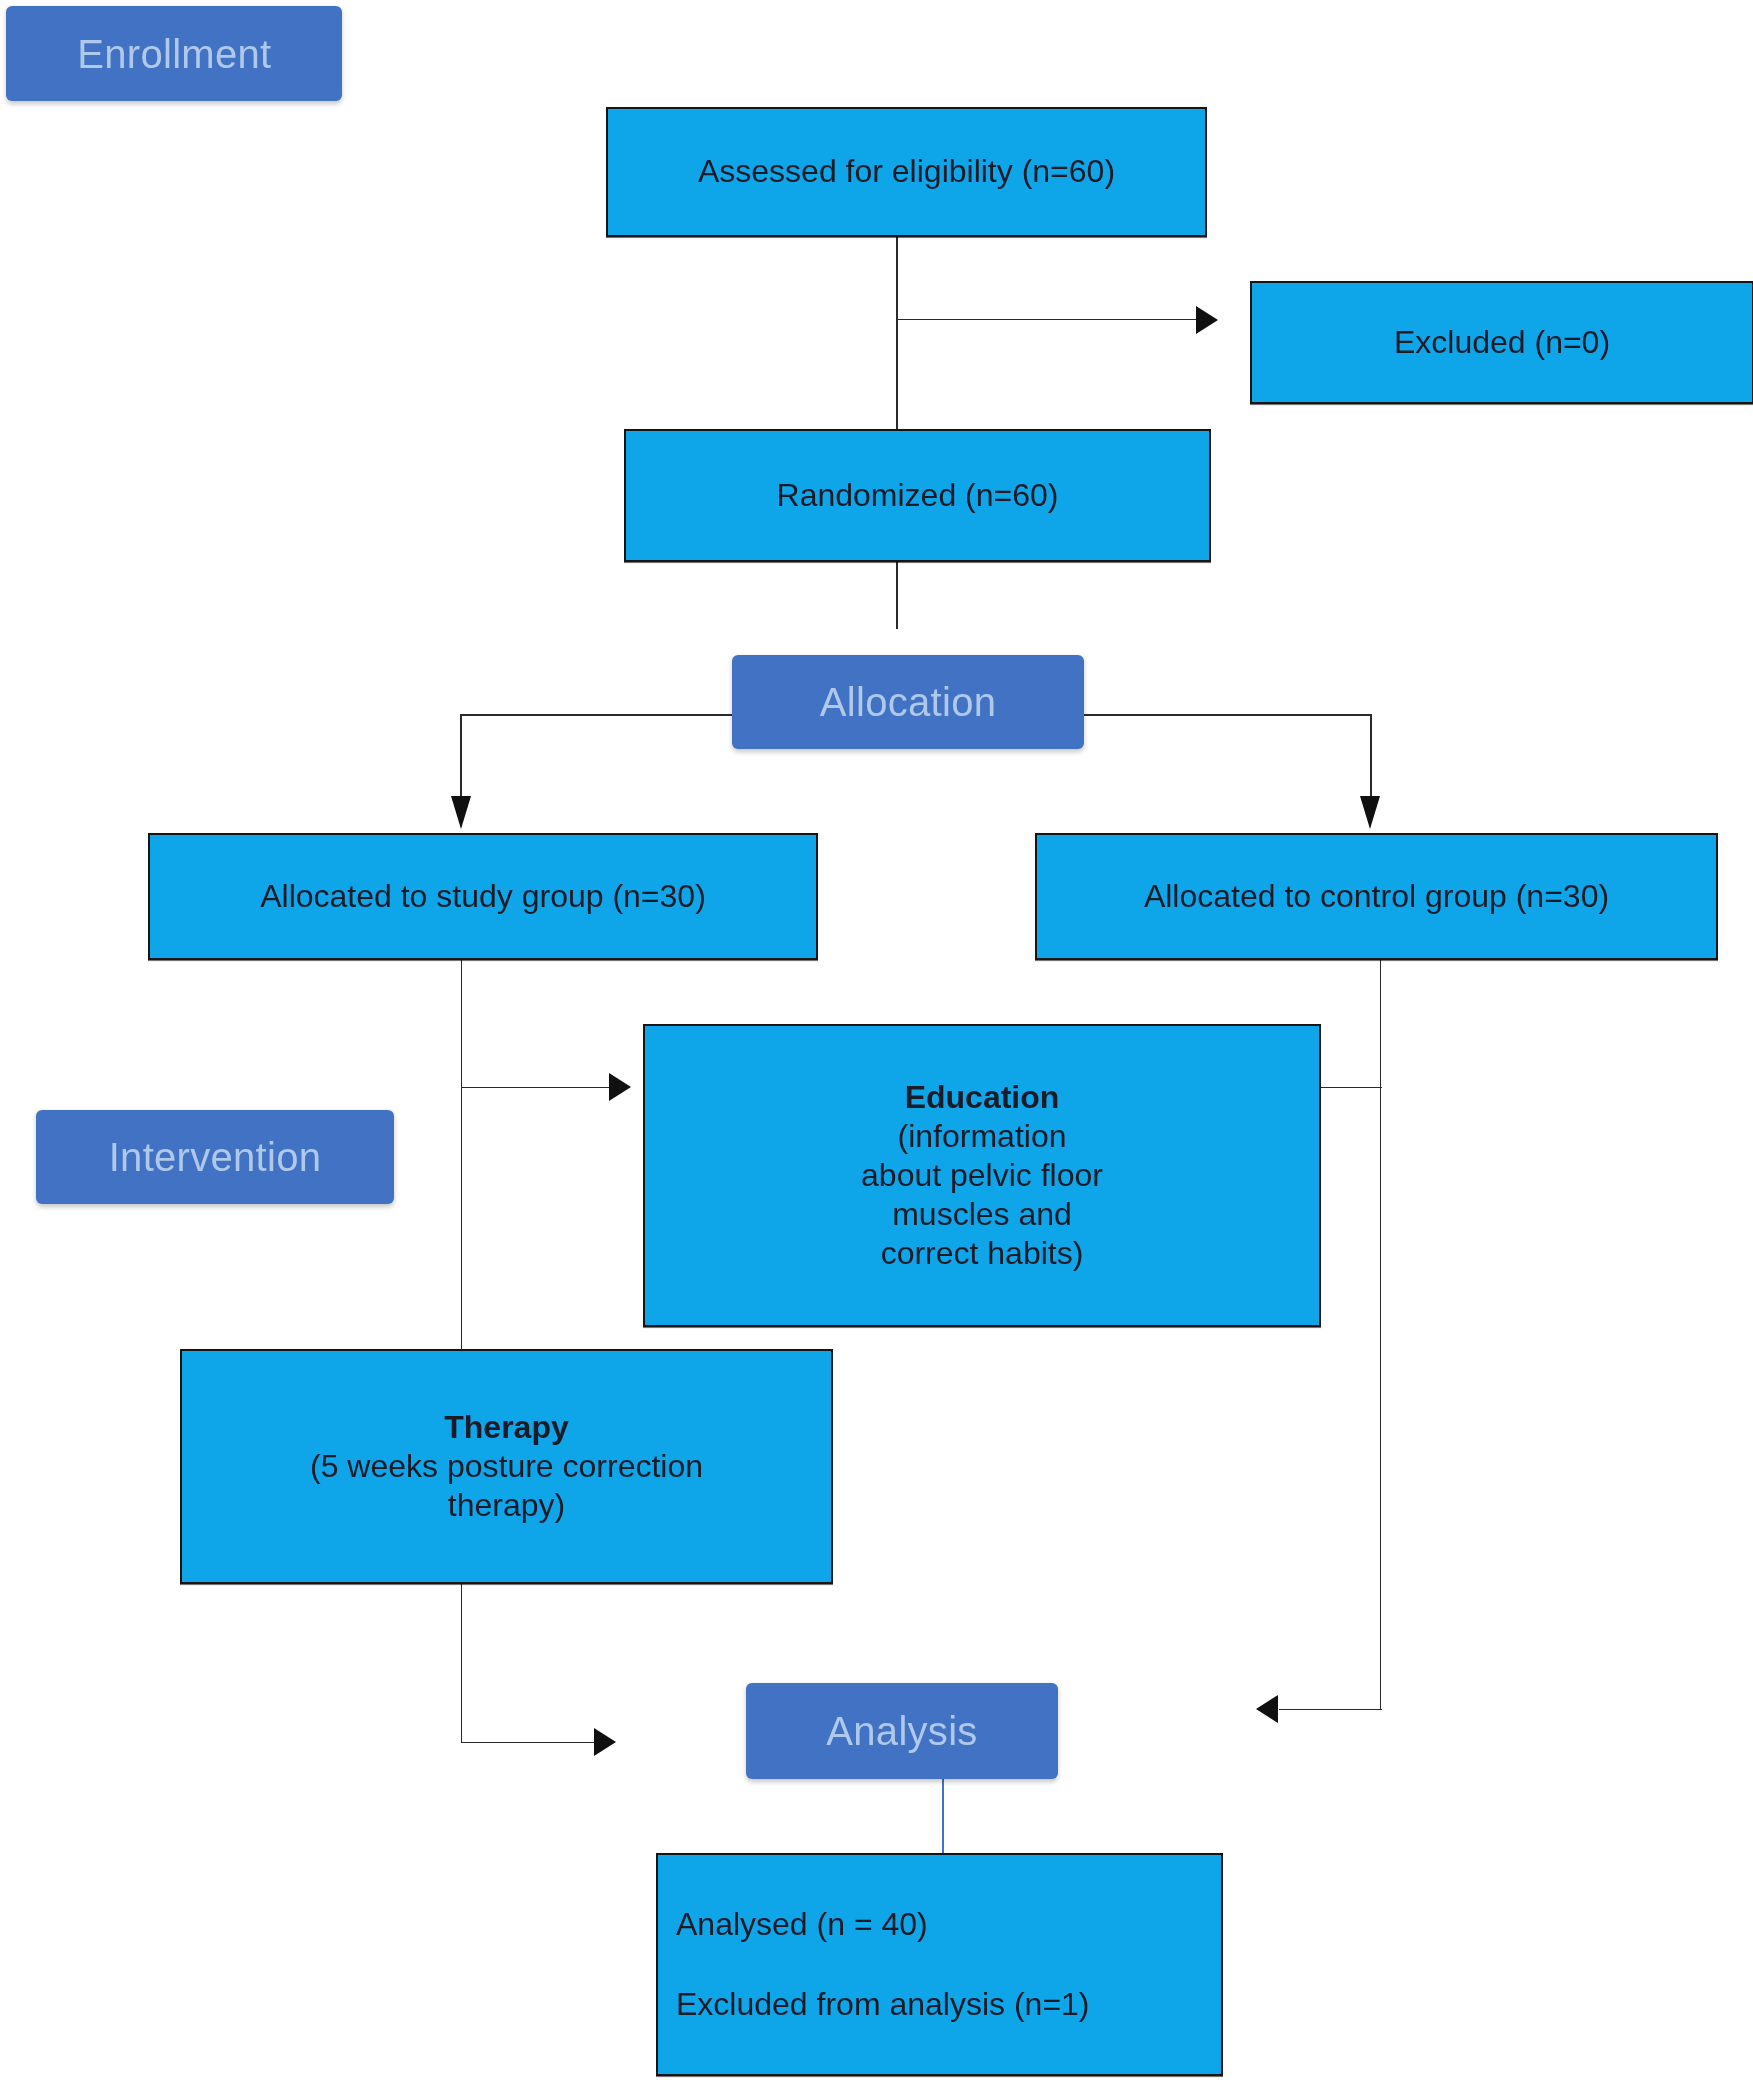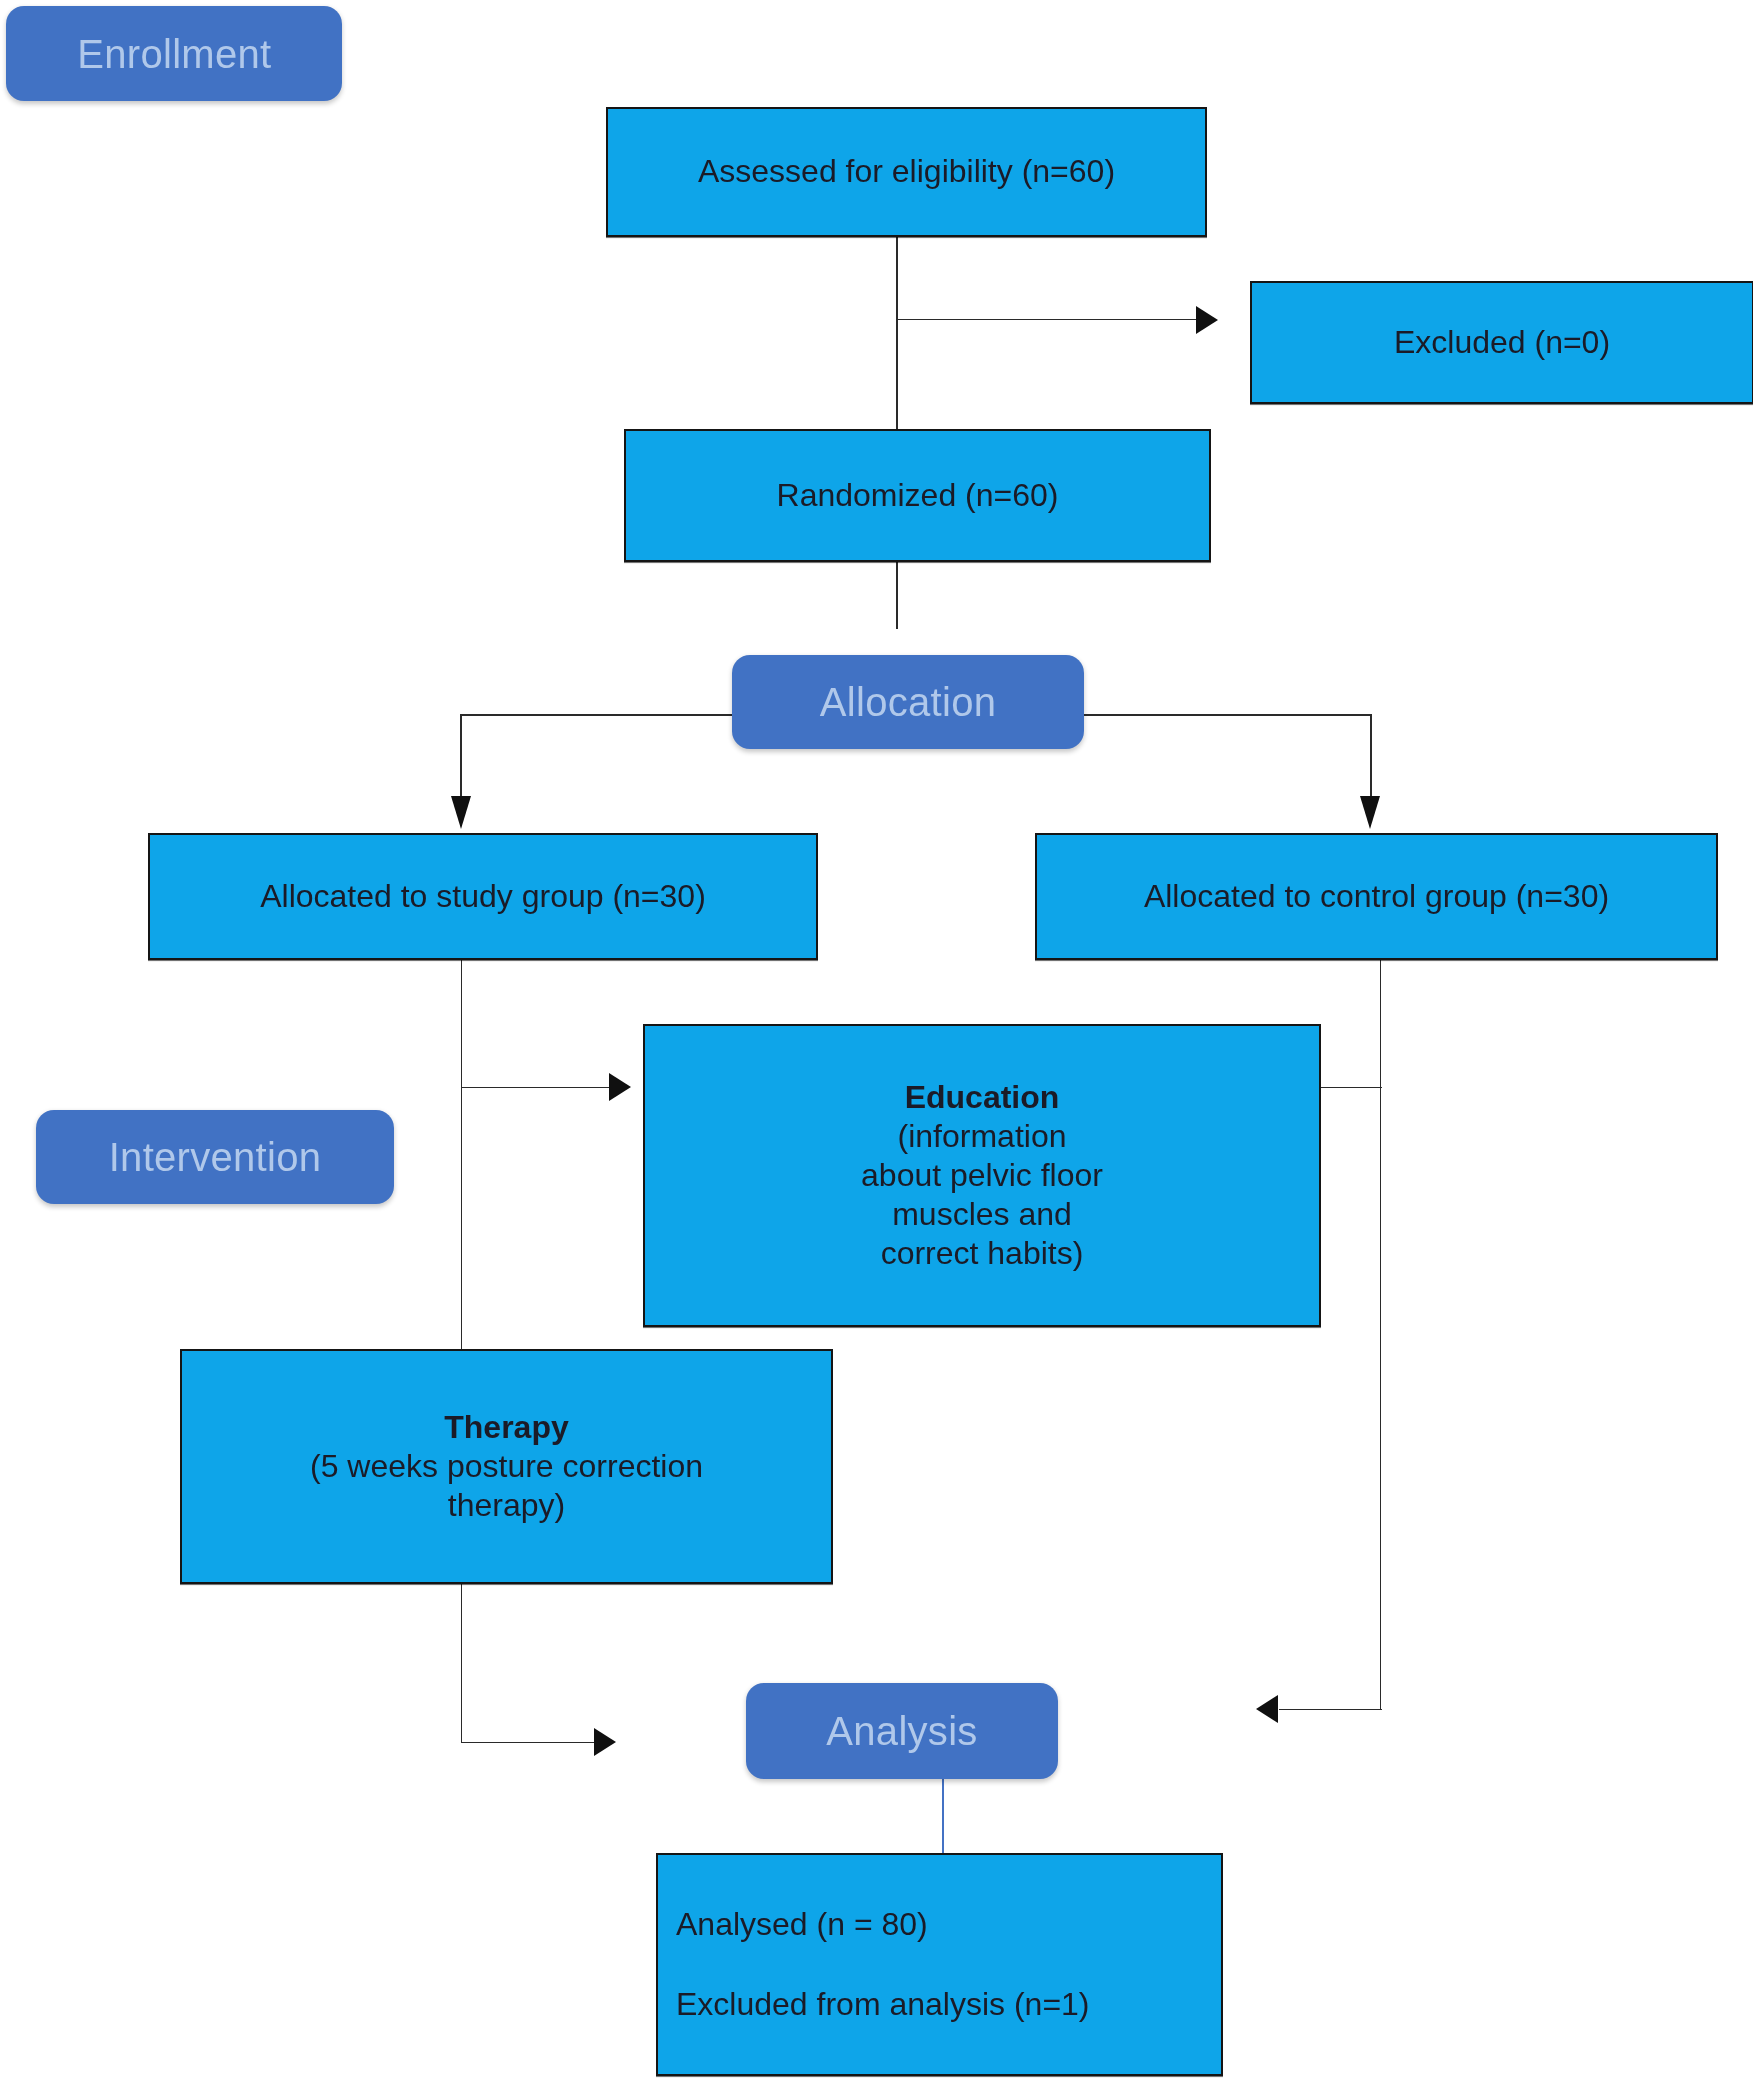--- a/index.html
+++ b/index.html
@@ -14,21 +14,21 @@
     height: 2097px;
     background: #ffffff;
     font-family: "Liberation Sans", sans-serif;
     overflow: hidden;
   }
 
   
   .stage-badge {
     position: absolute;
     background: #4172c4;
-    border-radius: 18px;
+    border-radius: 6px;
     box-shadow: 0 2.7px 4.8px rgba(0,0,0,0.22);
     display: flex;
     align-items: center;
     justify-content: center;
     z-index: 5;
   }
   .stage-badge span {
     color: #b0c8ea;
     font-size: 40px;
     line-height: 1;
@@ -188,19 +188,19 @@
     <div class="line">correct habits)</div>
   </div>
 
   <div class="flow-box" style="left:180px; top:1349px; width:653px; height:235px;">
     <div class="line bold">Therapy</div>
     <div class="line">(5 weeks posture correction</div>
     <div class="line">therapy)</div>
   </div>
 
   <div class="flow-box left-align" style="left:656px; top:1853px; width:567px; height:223px;">
-    <div class="line">Analysed (n = 80)</div>
+    <div class="line">Analysed (n = 40)</div>
     <div class="line" style="height:40px;"></div>
     <div class="line">Excluded from analysis (n=1)</div>
   </div>
 
 </div>
 
 
 </body></html>

